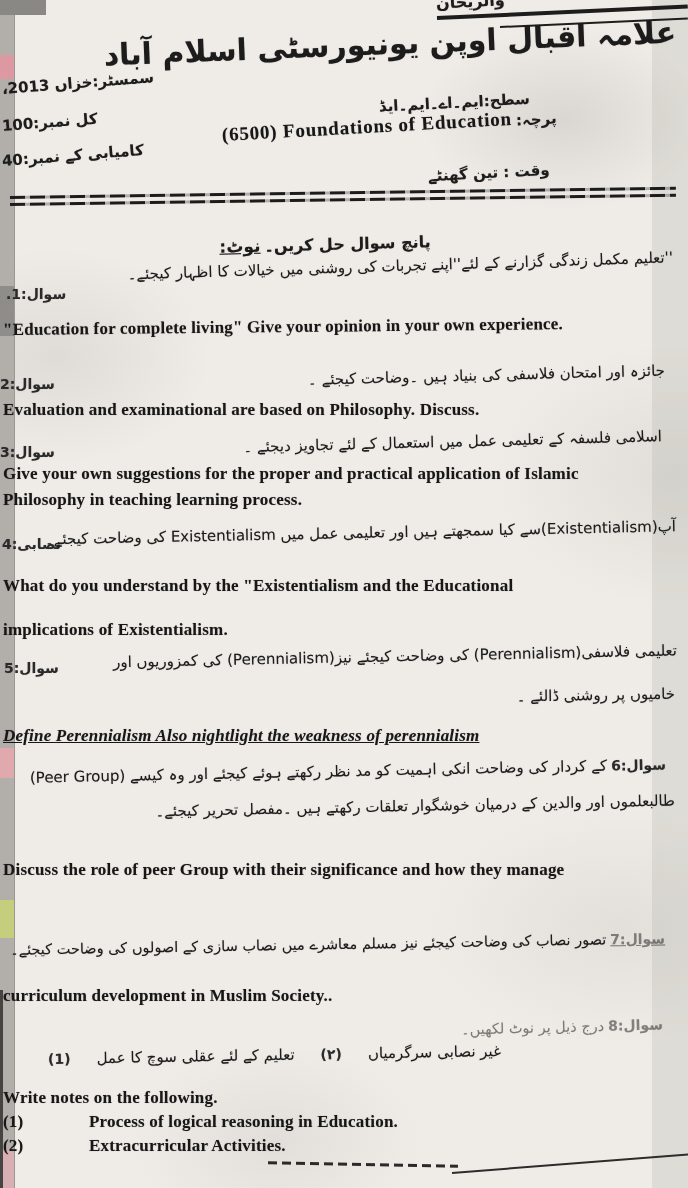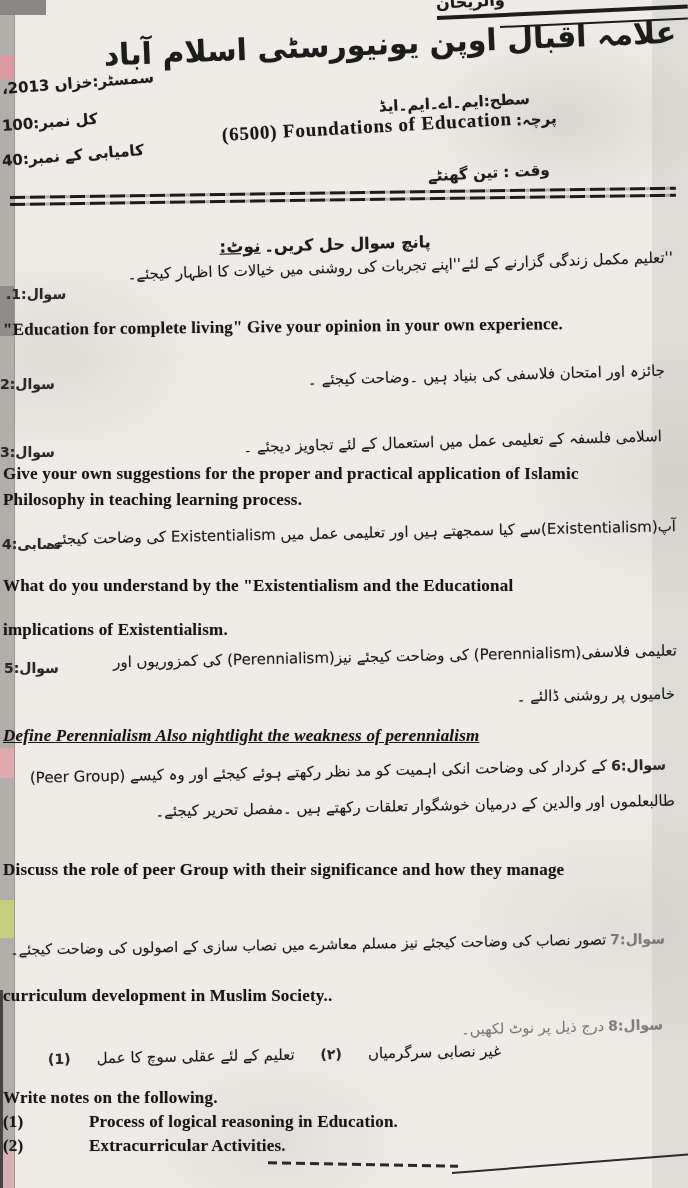--- a/index.html
+++ b/index.html
@@ -77,20 +77,21 @@
     <span class="urdu bold u" style="font-size:17px;">نوٹ:</span>
     <span class="urdu bold" style="font-size:16px;">پانچ سوال حل کریں۔</span>
   </div>
 
   <div class="abs qlabel" style="left:6px;top:286px;">سوال:1.</div>
   <div class="abs urdu right" style="left:55px;top:258px;width:618px;font-size:15px;transform:rotate(-1.8deg);">''تعلیم مکمل زندگی گزارنے کے لئے''اپنے تجربات کی روشنی میں خیالات کا اظہار کیجئے۔</div>
   <div class="abs eng" style="left:3px;top:320px;font-size:17px;transform:rotate(-.6deg);transform-origin:left center;">"Education for complete living" Give your opinion in your own experience.</div>
 
   <div class="abs qlabel" style="left:0;top:376px;">سوال:2</div>
   <div class="abs urdu right" style="left:170px;top:368px;width:495px;font-size:15px;transform:rotate(-1.5deg);">جائزہ اور امتحان فلاسفی کی بنیاد ہیں ۔وضاحت کیجئے ۔</div>
+  <div class="abs eng" style="left:3px;top:400px;font-size:17px;">Evaluation and examinational are based on Philosophy. Discuss.</div>
 
   <div class="abs qlabel" style="left:0;top:444px;">سوال:3</div>
   <div class="abs urdu right" style="left:140px;top:434px;width:522px;font-size:15px;transform:rotate(-1.5deg);">اسلامی فلسفہ کے تعلیمی عمل میں استعمال کے لئے تجاویز دیجئے ۔</div>
   <div class="abs eng" style="left:3px;top:464px;font-size:17px;">Give your own suggestions for the proper and practical application of Islamic</div>
   <div class="abs eng" style="left:3px;top:490px;font-size:17px;text-align:right;">Philosophy in teaching learning process.</div>
 
   <div class="abs qlabel" style="left:2px;top:536px;">نصابی:4</div>
   <div class="abs urdu right" style="left:28px;top:524px;width:648px;font-size:15px;transform:rotate(-1.2deg);">آپ(Existentialism)سے کیا سمجھتے ہیں اور تعلیمی عمل میں Existentialism کی وضاحت کیجئے۔</div>
   <div class="abs eng" style="left:3px;top:576px;font-size:17px;">What do you understand by the "Existentialism and the Educational</div>
   <div class="abs eng" style="left:3px;top:620px;font-size:17px;">implications of Existentialism.</div>
@@ -102,21 +103,21 @@
 
   <div class="abs right" style="left:25px;top:762px;width:655px;transform:rotate(-1.2deg);white-space:nowrap;">
     <span class="urdu" style="font-size:15px;">(Peer Group) کے کردار کی وضاحت انکی اہمیت کو مد نظر رکھتے ہوئے کیجئے اور وہ کیسے</span>
     <span class="qlabel" style="position:static;margin-right:14px;">سوال:6</span>
   </div>
   <div class="abs urdu right" style="left:55px;top:798px;width:620px;font-size:15px;transform:rotate(-1.2deg);">طالبعلموں اور والدین کے درمیان خوشگوار تعلقات رکھتے ہیں ۔مفصل تحریر کیجئے۔</div>
   <div class="abs eng" style="left:3px;top:860px;font-size:17px;">Discuss the role of peer Group with their significance and how they manage</div>
 
   <div class="abs right" style="left:10px;top:935px;width:670px;transform:rotate(-1deg);white-space:nowrap;">
     <span class="urdu" style="font-size:14.5px;">تصور نصاب کی وضاحت کیجئے نیز مسلم معاشرے میں نصاب سازی کے اصولوں کی وضاحت کیجئے۔</span>
-    <span class="qlabel faint" style="position:static;margin-right:20px;">سوال:7</span>
+    <span class="qlabel faint" style="position:static;margin-right:20px;text-decoration:underline;">سوال:7</span>
   </div>
   <div class="abs eng" style="left:3px;top:986px;font-size:17px;">curriculum development in Muslim Society..</div>
 
   <div class="abs right faint" style="left:290px;top:1020px;width:385px;transform:rotate(-1.5deg);white-space:nowrap;">
     <span class="urdu" style="font-size:14.5px;">درج ذیل پر نوٹ لکھیں۔</span>
     <span class="qlabel" style="position:static;margin-right:12px;">سوال:8</span>
   </div>
   <div class="abs" style="left:48px;top:1050px;display:flex;gap:26px;align-items:baseline;transform:rotate(-1deg);transform-origin:left center;">
     <span class="qlabel" style="position:static;">(1)</span>
     <span class="urdu" style="font-size:15px;">تعلیم کے لئے عقلی سوچ کا عمل</span>

